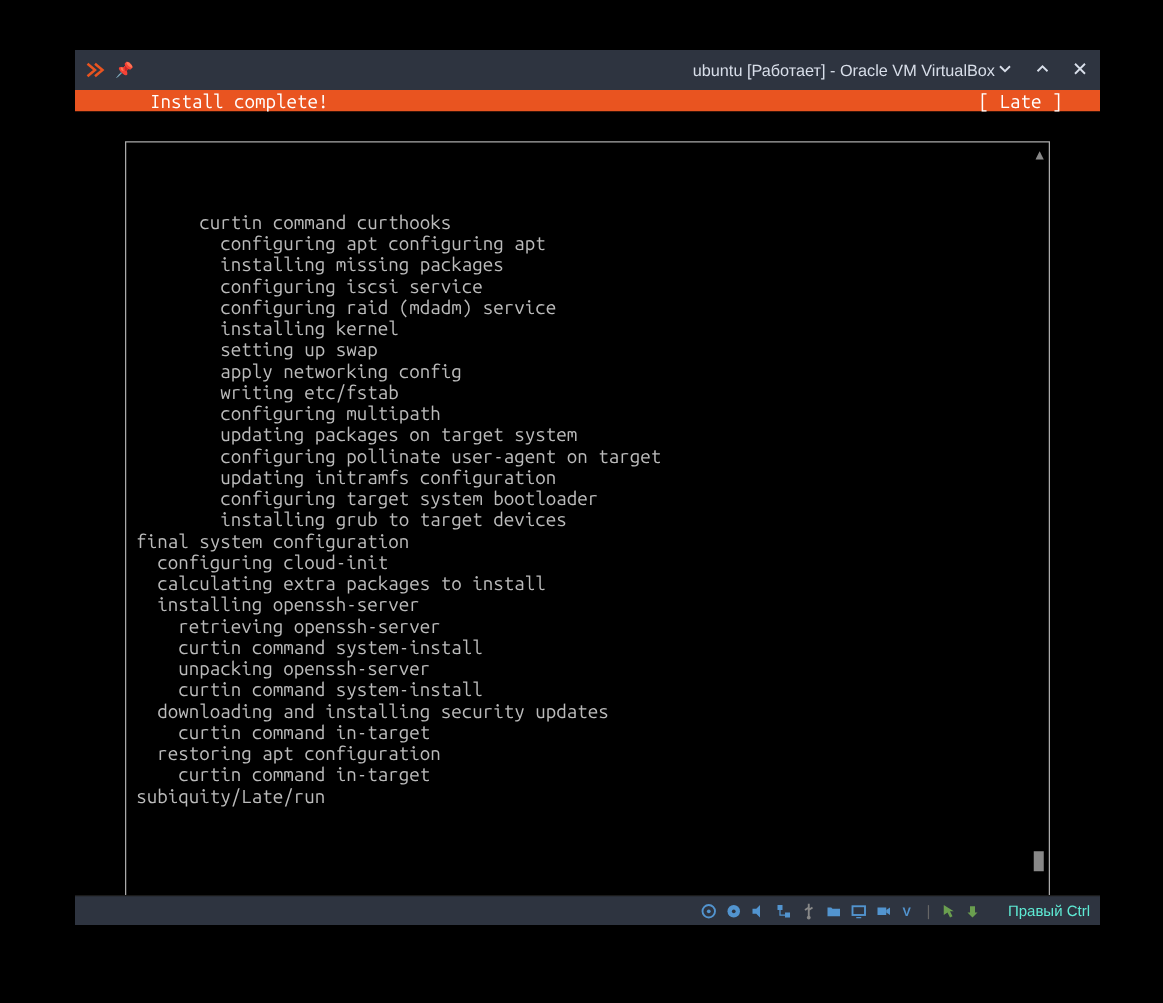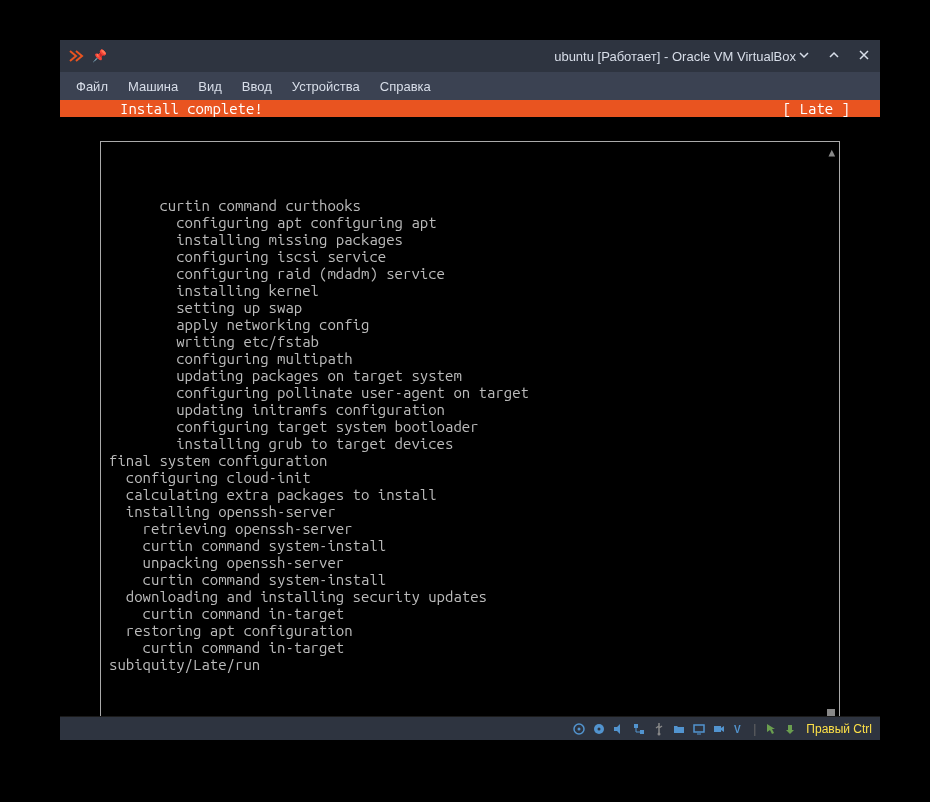--- a/index.html
+++ b/index.html
@@ -105,21 +105,21 @@
       color: #d8dee9;
       border-top: 1px solid #1a1a1a;
     }
     .status-icon {
       width: 16px; height: 16px;
       display: flex; align-items: center; justify-content: center;
       color: #5e81ac;
     }
     .status-icon svg { width: 14px; height: 14px; }
     .status-sep { color: #666; margin: 0 2px; }
-    .host-key { color: #fde047; margin-left: 4px; }
+    .host-key { color: #5eead4; margin-left: 16px; }
   </style>
 </head>
 <body>
 
 <div class="window">
 
   <div class="titlebar">
     <div class="titlebar-left">
       <span class="vbox-icon">
         <svg viewBox="0 0 16 16">
@@ -141,28 +141,20 @@
           </svg>
       </span>
       <span class="win-btn">
         <svg viewBox="0 0 14 14">
             <path d="M3 3 L11 11 M11 3 L3 11"></path>
           </svg>
       </span>
     </div>
   </div>
 
-  <div class="menubar">
-    <span class="menu-item">Файл</span>
-    <span class="menu-item">Машина</span>
-    <span class="menu-item">Вид</span>
-    <span class="menu-item">Ввод</span>
-    <span class="menu-item">Устройства</span>
-    <span class="menu-item">Справка</span>
-  </div>
 
   <div class="console">
 
     <div class="orange-bar">
       <span>Install complete!</span>
       <span>[ Late ]</span>
     </div>
 
     <div class="log-container">
       <div class="log-box">

